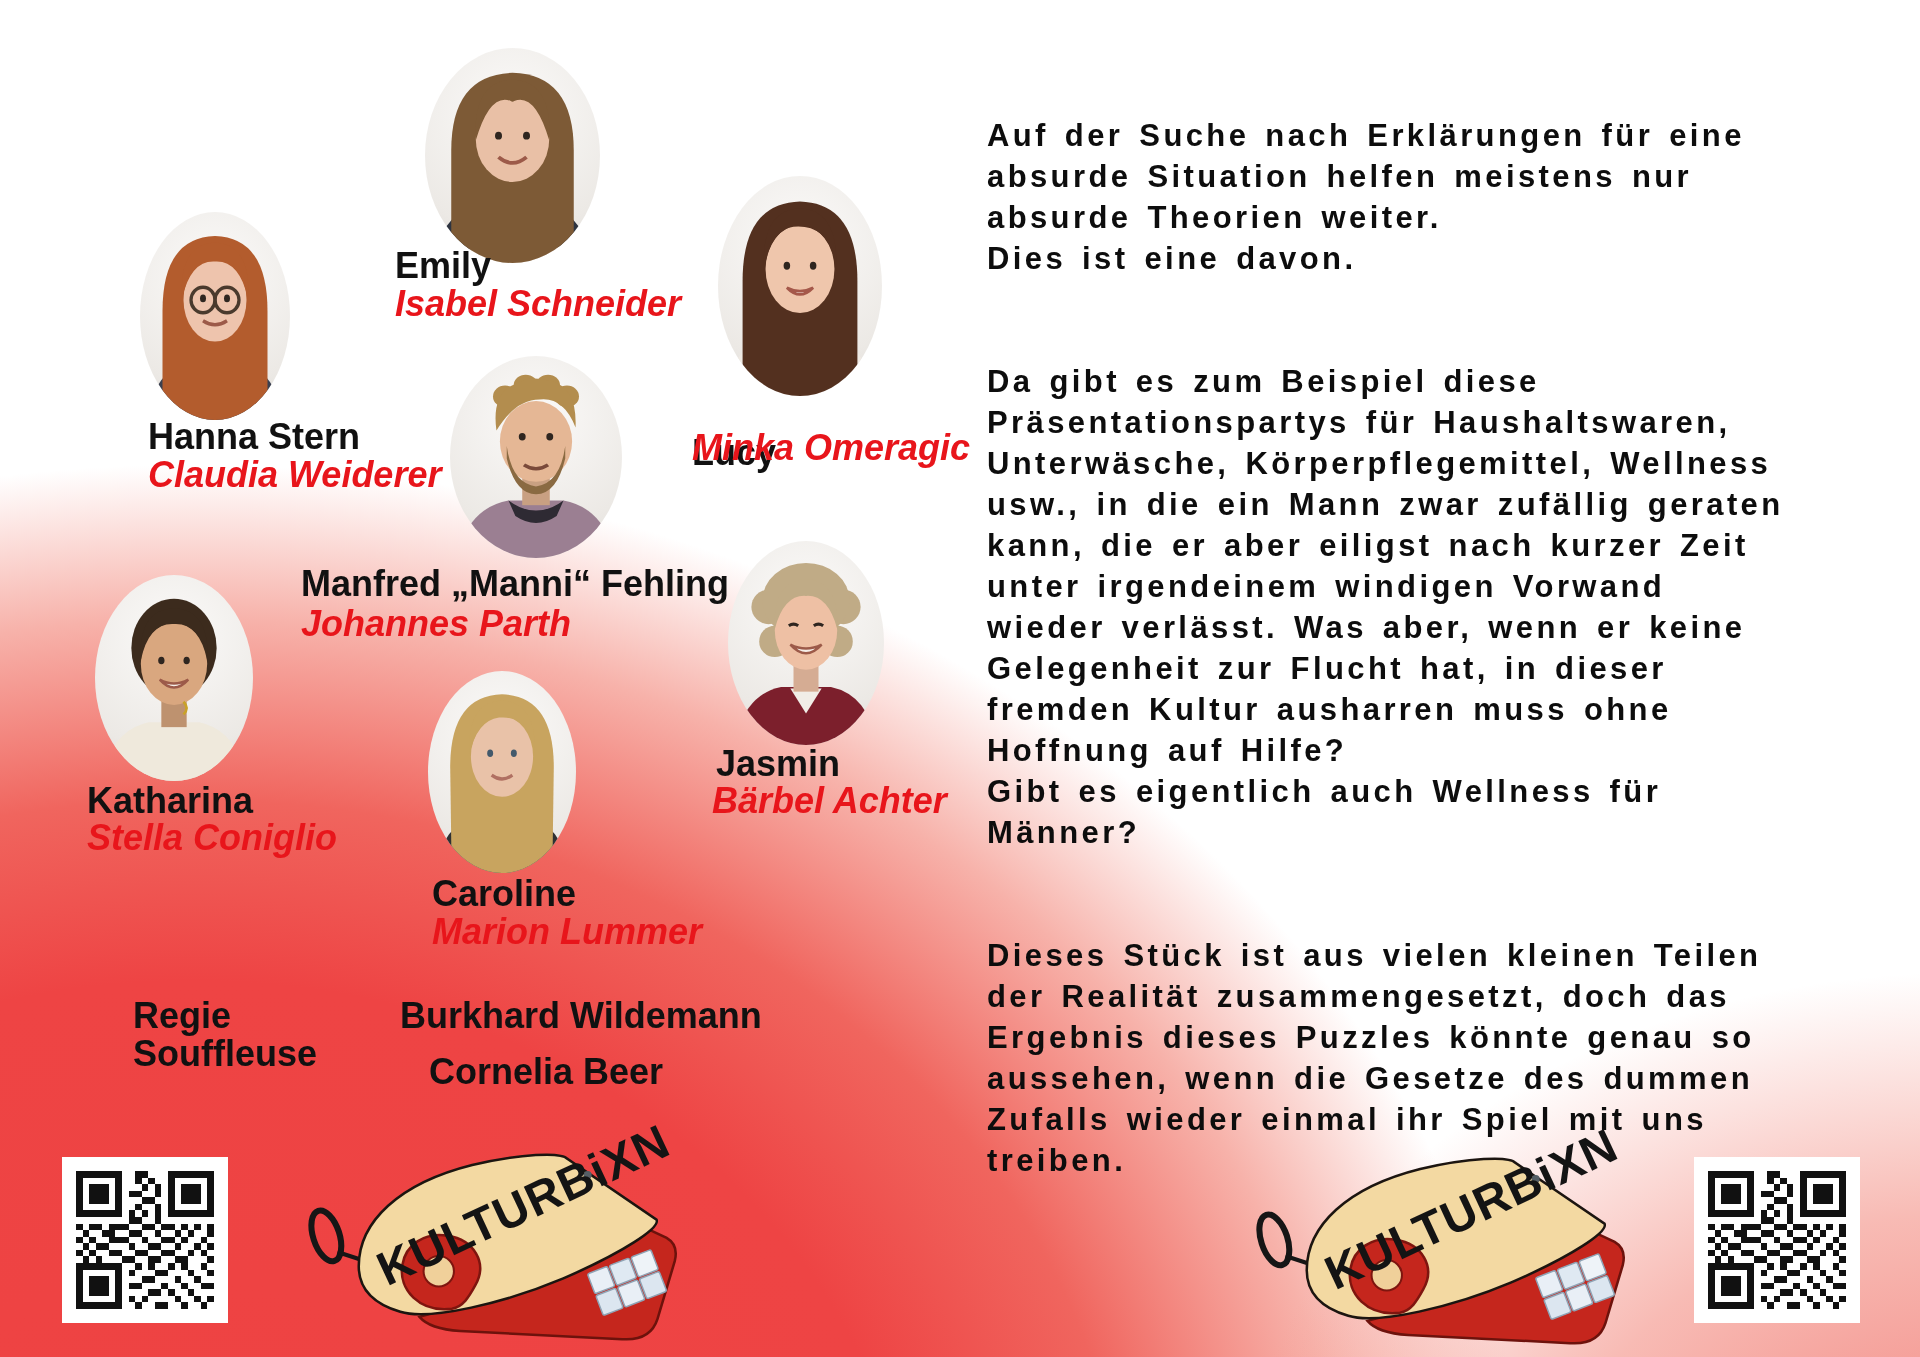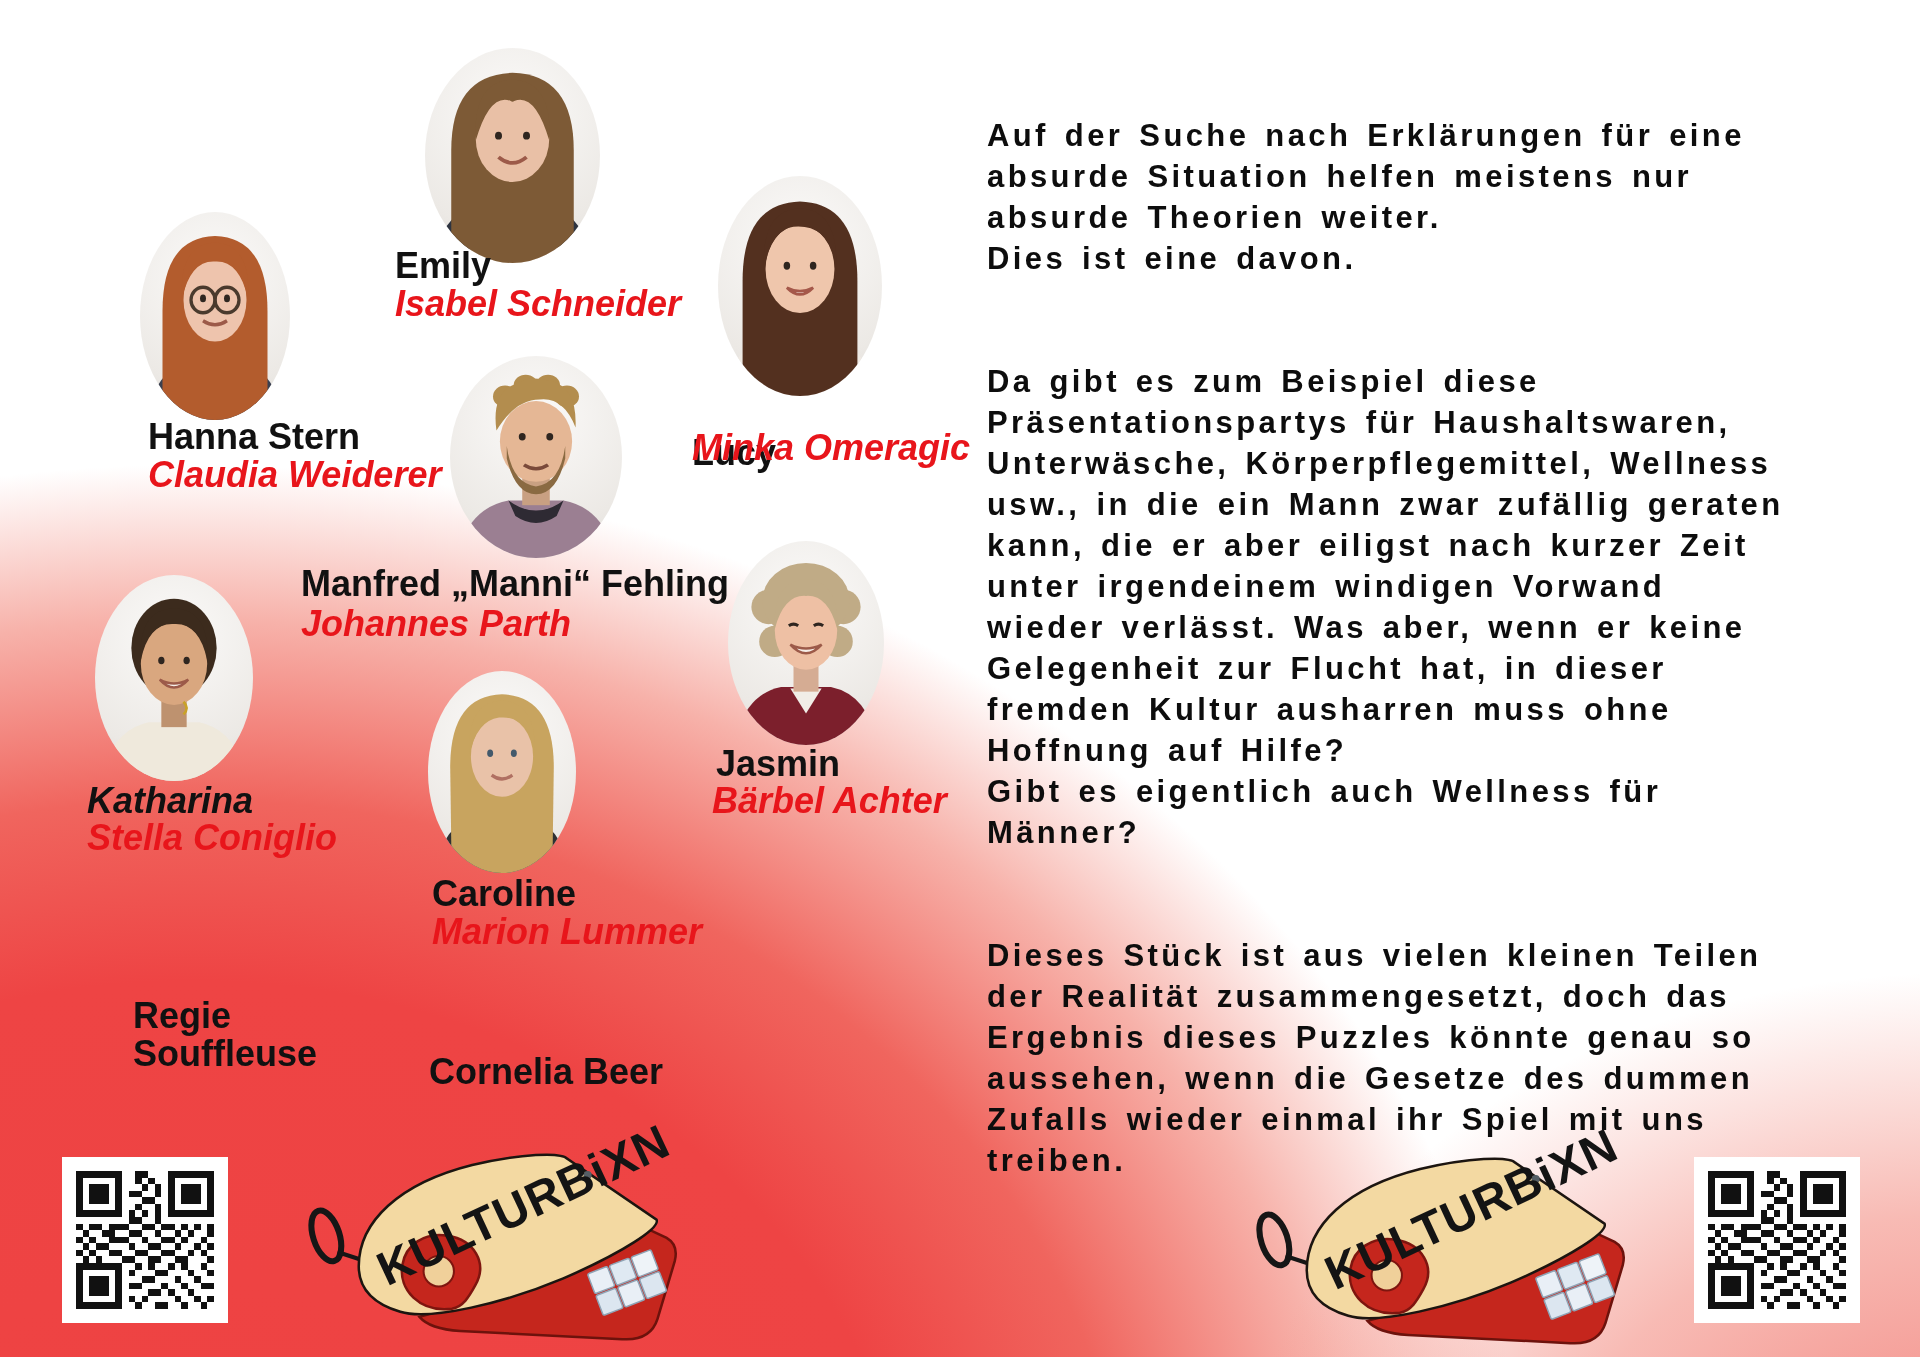--- a/index.html
+++ b/index.html
@@ -148,21 +148,21 @@
       <rect x="42" y="74" width="16" height="22" fill="rgba(0,0,0,0.12)"></rect>
       <ellipse cx="50" cy="46" rx="27" ry="31" fill="#3c2b1d"></ellipse>
       <ellipse cx="50" cy="56" rx="21" ry="26" fill="#d9a77f"></ellipse>
       <path d="M29,54 Q27,22 50,21 Q73,22 71,54 Q66,30 50,31 Q34,30 29,54 Z" fill="#3c2b1d"></path>
       <ellipse cx="42" cy="54" rx="2" ry="2.4" fill="#2f2620"></ellipse>
         <ellipse cx="58" cy="54" rx="2" ry="2.4" fill="#2f2620"></ellipse>
       <path d="M41,66 Q50,76 59,66 Q50,71 41,66 Z" fill="#f6efe9" stroke="#9c5a49" stroke-width="1.6"></path>
       <path d="M56,80 q4,4 0,8" stroke="#c9a227" stroke-width="1.6" fill="none"></path>
     </svg>
   </figure>
-  <div class="cap role" style="left:87px;top:783px;font-style:italic;">Katharina</div>
+  <div class="cap role" style="left:87px;top:783px;">Katharina</div>
   <div class="cap actor" style="left:87px;top:820px;text-align:center;">Stella Coniglio</div>
 
   <figure class="photo" style="left:728px;top:541px;width:156px;height:204px;">
     <svg viewBox="0 0 100 130" preserveAspectRatio="none">
       <path d="M4,130 Q10,98 34,93 L66,93 Q90,98 96,130 Z" fill="#7c1f2c"></path>
       <path d="M40,94 L50,110 L60,94 Z" fill="#f1ede7"></path>
       <rect x="42" y="74" width="16" height="22" fill="#eec0a4"></rect>
       <rect x="42" y="74" width="16" height="22" fill="rgba(0,0,0,0.10)"></rect>
       <g>
         <circle cx="26" cy="42" r="11" fill="#c0ab86"></circle>
@@ -191,20 +191,21 @@
       <ellipse cx="42" cy="53" rx="2" ry="2.4" fill="#43596b"></ellipse>
         <ellipse cx="58" cy="53" rx="2" ry="2.4" fill="#43596b"></ellipse>
       <path d="M43,67 Q50,72 57,67" stroke="#b07062" stroke-width="2.2" fill="none"></path>
     </svg>
   </figure>
   <div class="cap role" style="left:432px;top:876px;">Caroline</div>
   <div class="cap actor" style="left:432px;top:914px;">Marion Lummer</div>
 
   <div class="cap role" style="left:133px;top:998px;">Regie</div>
   <div class="cap role" style="left:133px;top:1036px;">Souffleuse</div>
+  <div class="cap role" style="left:400px;top:998px;">Burkhard Wildemann</div>
   <div class="cap role" style="left:429px;top:1036px;margin-top:18px;">Cornelia Beer</div>
 
   <div class="qr" style="left:62px;top:1157px;width:166px;height:166px;">
     <svg viewBox="0 0 21 21">
       <defs>
         <g id="qrpat" fill="#111111">
           <rect x="0" y="0" width="7" height="7"></rect>
             <rect x="1" y="1" width="5" height="5" fill="#ffffff"></rect>
             <rect x="2" y="2" width="3" height="3"></rect>
           <rect x="14" y="0" width="7" height="7"></rect>

